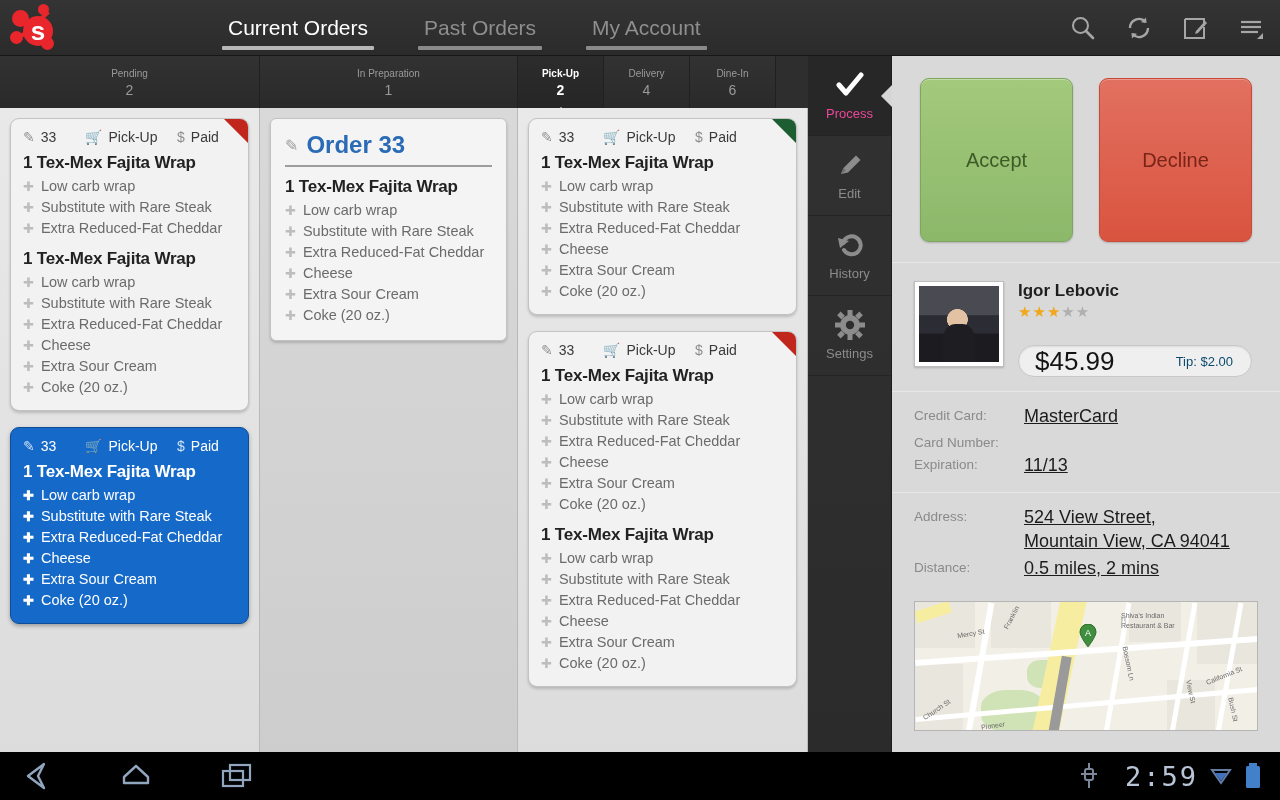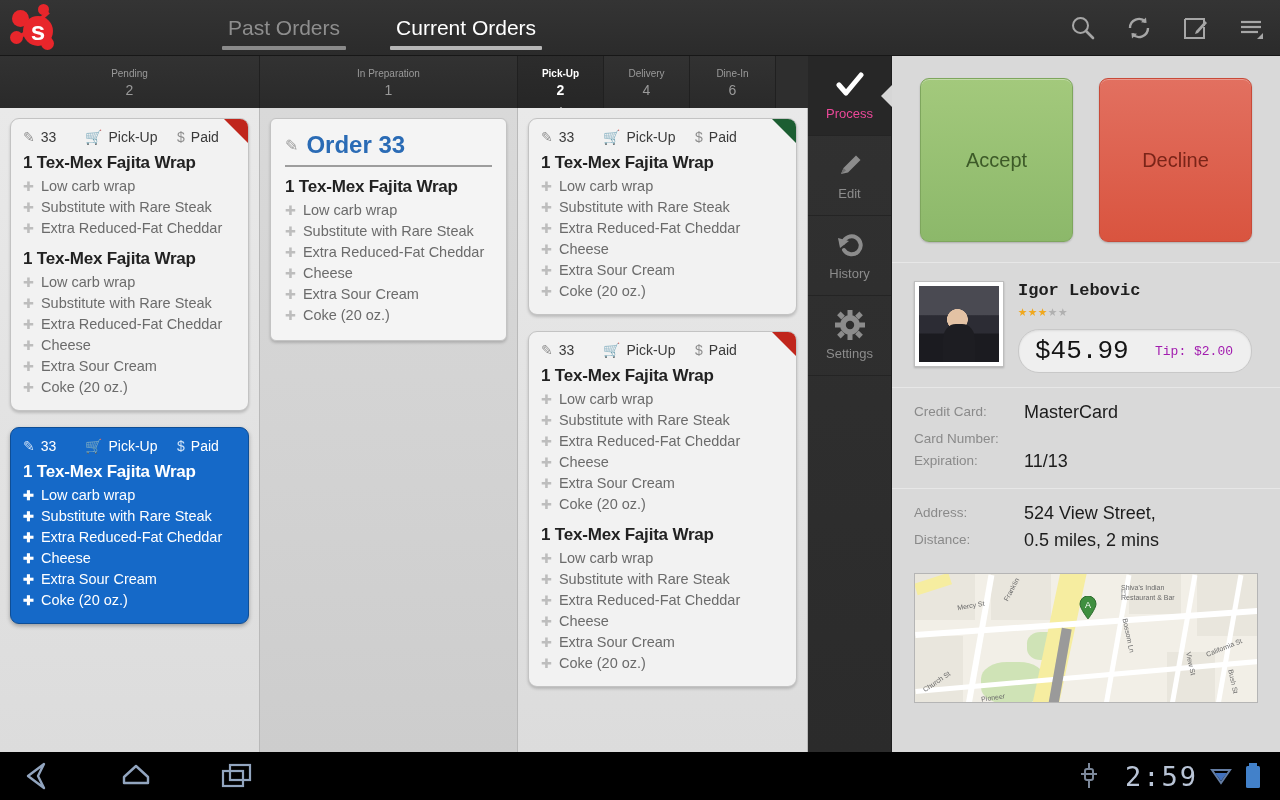--- a/index.html
+++ b/index.html
@@ -188,21 +188,21 @@
     border:1px solid #7ea65d; color:#3d5a28;
     box-shadow:inset 0 1px 0 rgba(255,255,255,.35), 0 1px 2px rgba(0,0,0,.2);
   }
   .bigbtn.decline {
     background:linear-gradient(#e27060,#d9543f);
     border:1px solid #c84a38; color:#7a2418;
     box-shadow:inset 0 1px 0 rgba(255,255,255,.3), 0 1px 2px rgba(0,0,0,.2);
   }
   .sep { height:1px; background:#c3c3c3; border-bottom:1px solid #e7e7e7; margin:0 0 0 0; }
 
-  .cust { display:flex; padding:18px 28px 14px 22px;font-family:Liberation Mono, monospace; }
+  .cust { display:flex; padding:18px 28px 14px 22px; }
   .avatar {
     width:90px; height:86px; background:#fff; padding:4px;
     border:1px solid #bdbdbd; box-shadow:0 1px 2px rgba(0,0,0,.2);
     flex-shrink:0;
   }
   .avatar .photo {
     width:100%; height:100%;
     background:
       radial-gradient(circle at 48% 44%, #e3c2a4 0 17%, transparent 18%),
       linear-gradient(180deg,#4a4a52 0 38%, #2c2c34 39% 62%, #1b1b20 63% 100%),
@@ -212,33 +212,33 @@
   .avatar .photo:after {
     content:""; position:absolute; left:30%; top:50%; width:40%; height:50%;
     background:#1d1d22; border-radius:40% 40% 0 0;
   }
   .cust-info { margin-left:14px; flex:1; min-width:0; }
   .cust-name { font-size:17px; font-weight:bold; color:#1e1e1e; }
   .stars { margin-top:2px; font-size:15px; letter-spacing:1px; }
   .star.on { color:#f0a81e; }
   .star.off { color:#b0b0b0; }
   .totalbar {
-    margin-top:8px; height:44px; background:#efefef;
+    margin-top:24px; height:32px; background:#efefef;
     border:1px solid #c8c8c8; border-radius:21px;
     display:flex; align-items:center; justify-content:space-between;
     padding:0 18px 0 16px;
     box-shadow:inset 0 1px 2px rgba(0,0,0,.08);
   }
   .total-amt { font-size:26px; color:#141414; }
-  .tip { font-size:13px; color:#a21caf; }
+  .tip { font-size:13px; color:#0c4a6e; }
 
   .kv { padding:12px 28px 12px 22px; }
   .kvrow { display:flex; margin-bottom:3px; }
   .kvkey { width:110px; flex-shrink:0; font-size:13.5px; color:#8a8a8a; padding-top:4px; }
-  .kvval { font-size:18px; color:#1c1c1c; line-height:24px; }
+  .kvval { font-size:18px; color:#1c1c1c; line-height:24px;text-decoration:underline; }
 
   .mapwrap { margin:6px 22px 0 22px; height:130px; border:1px solid #b5b5b5; overflow:hidden; position:relative; background:#f2efe7; }
   .maproad { position:absolute; background:#ffffff; }
   .mapmain { position:absolute; background:#f6eda0; }
   .mapblock { position:absolute; background:#e9e6dd; }
   .mapgreen { position:absolute; background:#cfe3b6; border-radius:40%; }
   .maplabel { position:absolute; font-size:7px; color:#6a6a6a; white-space:nowrap; }
   .mappin {
     position:absolute; width:16px; height:22px; left:164px; top:22px;
   }
@@ -270,26 +270,30 @@
       <div class="logo-line ll4"></div>
       <div class="logo-dot d1"></div>
       <div class="logo-dot d2"></div>
       <div class="logo-dot d3"></div>
       <div class="logo-dot d4"></div>
       <div class="logo-hub"></div>
       <div class="logo-s">s</div>
     </div>
 
     <div class="topnav">
+      <div class="topnav-item active">
+        <span>Current Orders</span>
+        <span class="underline"></span>
+      </div>
       <div class="topnav-item">
         <span>Past Orders</span>
         <span class="underline"></span>
       </div>
-      <div class="topnav-item active">
-        <span>Current Orders</span>
+      <div class="topnav-item">
+        <span>My Account</span>
         <span class="underline"></span>
       </div>
     </div>
 
     <div class="topicons">
       <div class="topicon">
         <svg width="30" height="30" viewBox="0 0 30 30">
             <circle cx="12.5" cy="12.5" r="7.5" fill="none" stroke="#c8c8c8" stroke-width="2"></circle>
             <line x1="18" y1="18" x2="25" y2="25" stroke="#c8c8c8" stroke-width="2.6" stroke-linecap="round"></line>
           </svg>
@@ -698,20 +702,21 @@
         <div class="kvval">11/13</div>
       </div>
     </div>
     <div class="sep"></div>
 
     <div class="kv">
       <div class="kvrow">
         <div class="kvkey">Address:</div>
         <div class="kvval">
           <div>524 View Street,</div>
+          <div>Mountain View, CA 94041</div>
         </div>
       </div>
       <div class="kvrow">
         <div class="kvkey">Distance:</div>
         <div class="kvval">0.5 miles, 2 mins</div>
       </div>
     </div>
 
     <div class="mapwrap">
       <div class="mapblock" style="left:0;top:0;width:60px;height:46px;"></div>

